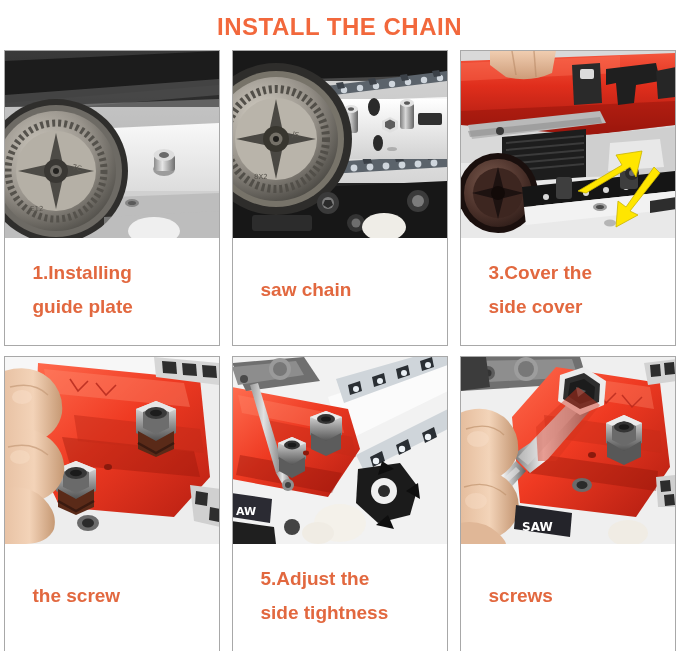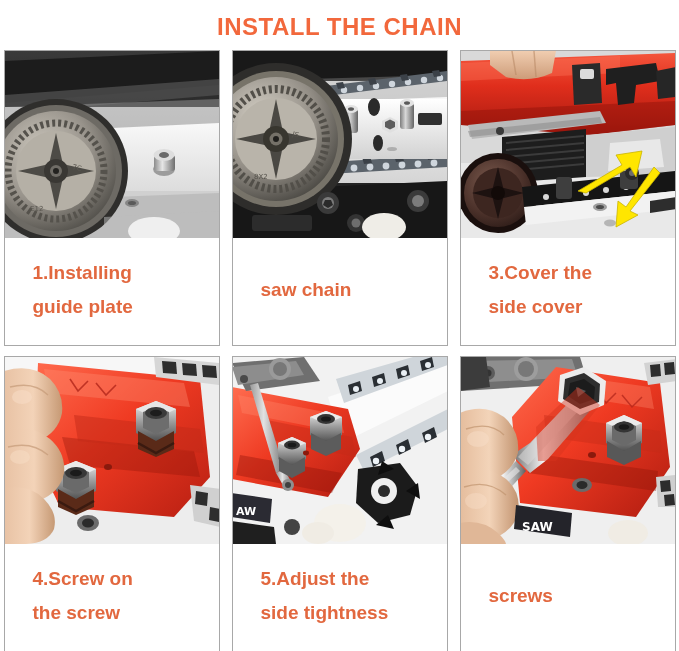--- a/index.html
+++ b/index.html
@@ -438,21 +438,20 @@
           <path d="M0 14 Q28 6 46 22 Q60 36 58 56 Q54 76 34 84 Q12 92 0 84 Z" fill="url(#g4skin)"></path>
           <path d="M0 74 Q26 66 46 82 Q62 96 60 116 Q56 136 34 144 Q12 152 0 146 Z" fill="url(#g4skin)"></path>
           <path d="M0 132 Q24 126 40 142 Q54 156 50 172 Q44 186 22 187 L0 187 Z" fill="url(#g4skin)"></path>
           <path d="M6 30 Q30 24 44 38" stroke="#c49a78" stroke-width="1.4" fill="none" opacity="0.7"></path>
           <path d="M4 90 Q28 84 44 98" stroke="#c49a78" stroke-width="1.4" fill="none" opacity="0.7"></path>
           <ellipse cx="18" cy="40" rx="10" ry="7" fill="#f7ddc6" opacity="0.55"></ellipse>
           <ellipse cx="16" cy="100" rx="10" ry="7" fill="#f7ddc6" opacity="0.5"></ellipse>
         </svg>
       </div>
       <div class="caption">
-        <div class="line">4.Screw on</div>
         <div class="line">the screw</div>
       </div>
     </div>
 
     <div class="card">
       <div class="photo">
         <svg viewBox="0 0 216 187" preserveAspectRatio="xMidYMid slice" aria-hidden="true">
           <defs>
             <linearGradient id="g5red" x1="0" y1="0" x2="1" y2="1">
               <stop offset="0" stop-color="#ff6d50"></stop>

